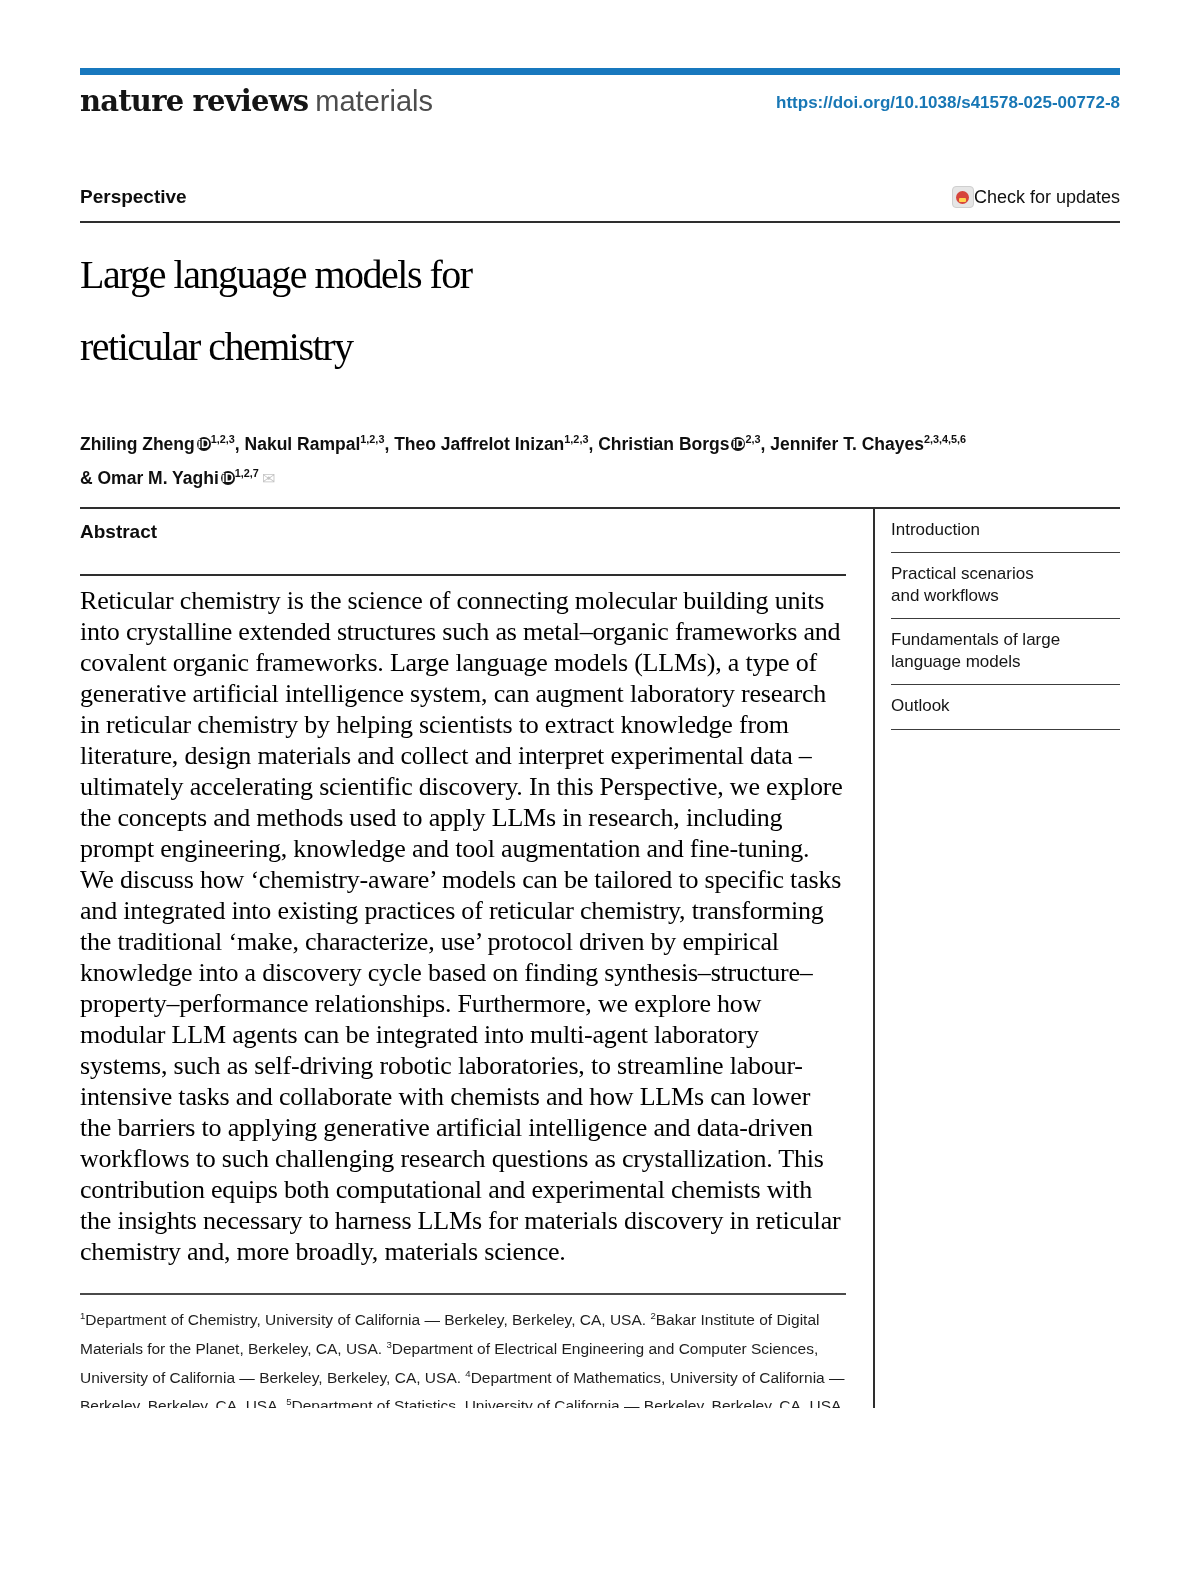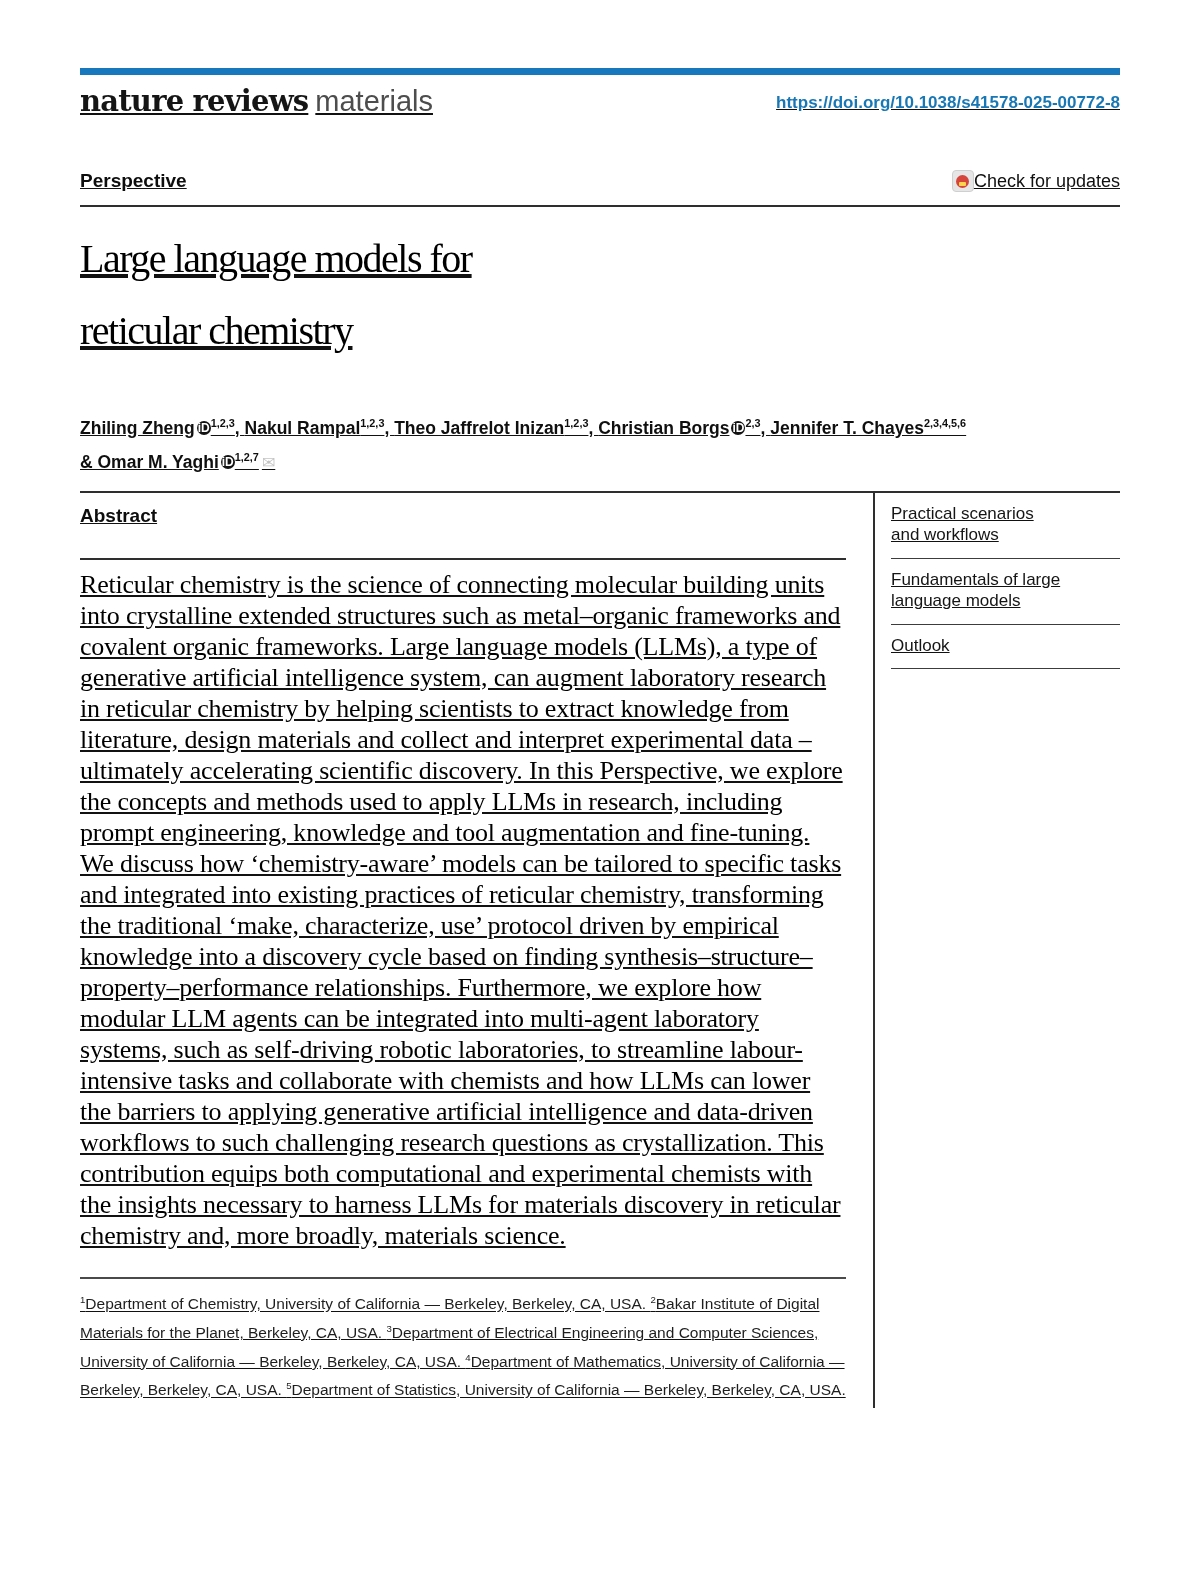--- a/index.html
+++ b/index.html
@@ -6,31 +6,31 @@
     --accent_blue:#1878be;
     --doi_blue:#1877b5;
     --email_blue:#4a9bd5;
     --footer_blue:#2e7fbc;
   }
   *{box-sizing:border-box}
   body{margin:0;background:#ffffff}
   .page{
     position:relative;width:1200px;height:1408px;margin:0 auto;
     background:#ffffff;padding:0 80px;overflow:hidden;
-    font-family:"Liberation Sans",sans-serif;color:#111;text-decoration:underline;
+    font-family:"Liberation Sans",sans-serif;color:#111;
   }
   
   .blue-bar{margin-top:68px;height:7px;background:var(--accent_blue)}
   .masthead{display:flex;justify-content:space-between;align-items:flex-end;margin-top:9px}
   .logo{font-size:29px;line-height:34px;white-space:nowrap}
   .logo-bold{font-family:"DejaVu Serif",serif;font-weight:700;letter-spacing:-0.8px;color:#151515}
   .logo-light{color:#4d4d4d;margin-left:7px;font-weight:400}
   .doi-link{color:var(--doi_blue);font-size:17px;font-weight:700;text-decoration:none;padding-bottom:5px}
   
-  .type-row{display:flex;justify-content:space-between;align-items:center;margin-top:52px}
+  .type-row{display:flex;justify-content:space-between;align-items:center;margin-top:68px}
   .article-type{font-size:19px;font-weight:700;color:#0d0d0d}
   .check-updates{display:flex;align-items:center;font-size:18px;color:#101010;text-decoration:none;cursor:pointer}
   .crossmark{width:22px;height:22px;border-radius:4px;background:#e6e6e6;border:1px solid #cfcfcf;
              display:flex;align-items:center;justify-content:center}
   .crossmark-circle{width:13px;height:13px;border-radius:50%;background:#d6453c;position:relative;overflow:hidden}
   .crossmark-circle::after{content:"";position:absolute;left:3px;top:7px;width:7px;height:4px;background:#ffd34d;border-radius:1px}
   .rule-a{height:2px;background:#2e2e2e;margin-top:13px}
   
   .title{font-family:"Liberation Serif",serif;font-weight:400;color:#000;
          font-size:40px;line-height:72px;letter-spacing:-1.5px;margin:16px 0 0;white-space:pre-line}
@@ -109,20 +109,21 @@
         <div class="email-line">
           <span class="env-icon">✉</span>
           <span>e-mail:</span>
           <a class="email-link">yaghi@berkeley.edu</a>
         </div>
       </div>
     </div>
 
     <div class="right-col">
       <div id="sections-list">
+          <div class="section-item">Introduction</div>
           <div class="section-item">Practical scenarios
 and workflows</div>
           <div class="section-item">Fundamentals of large
 language models</div>
           <div class="section-item">Outlook</div>
         </div>
     </div>
 
   </div>
 

